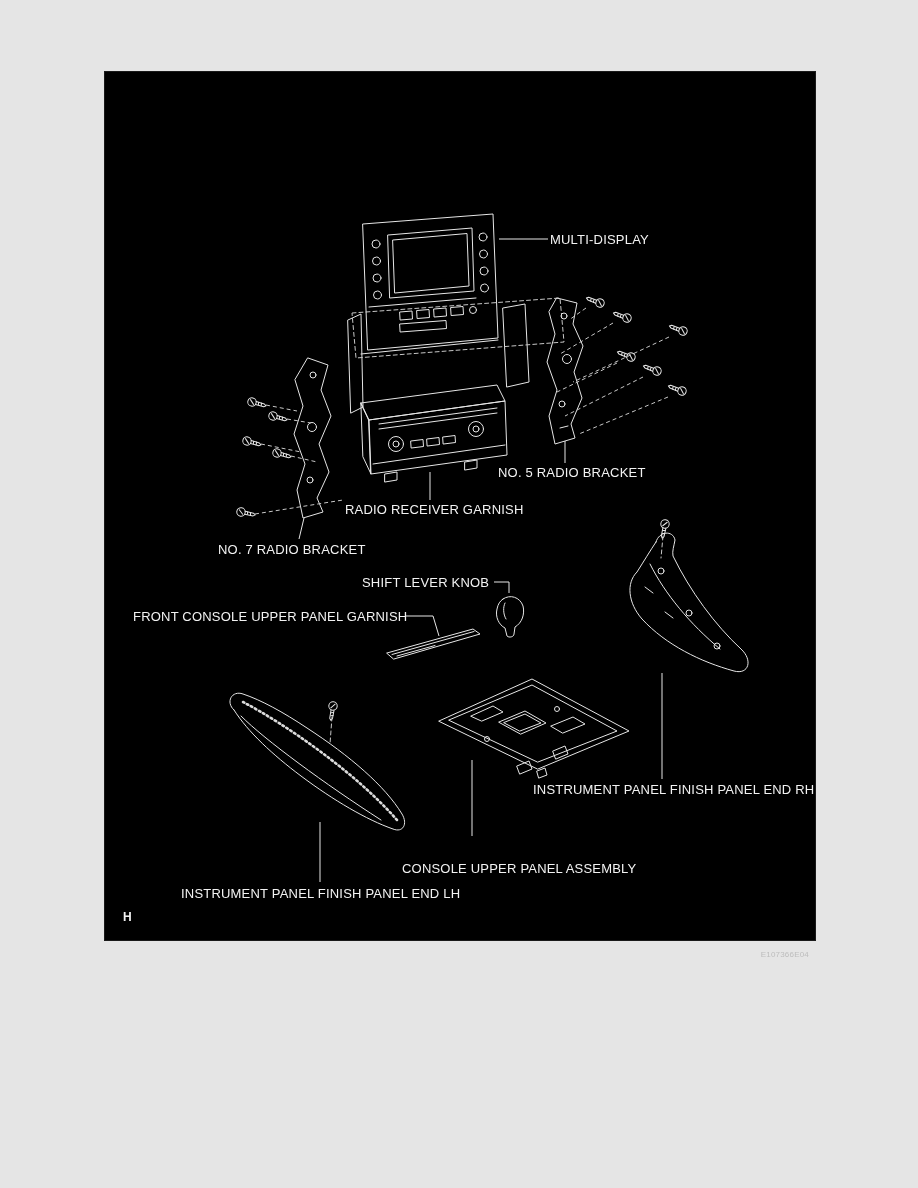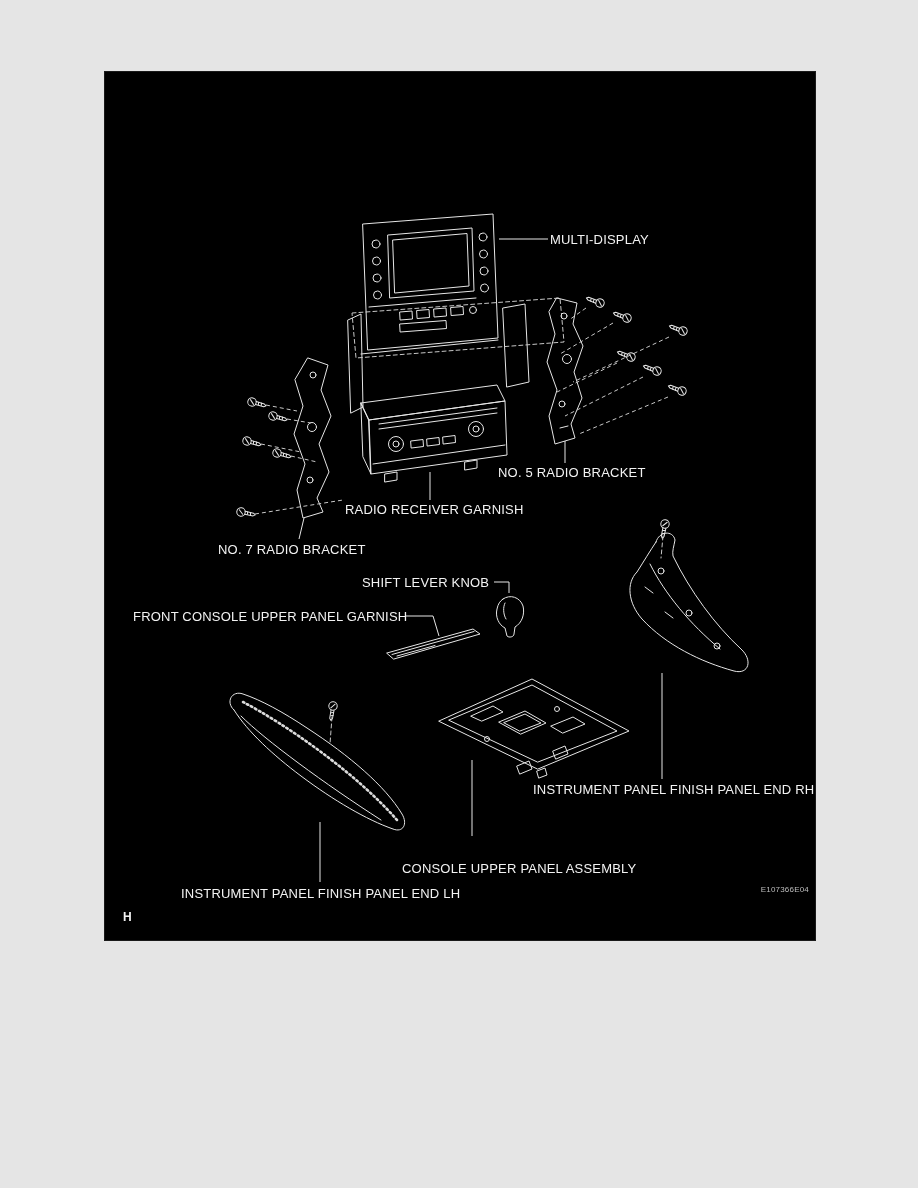--- a/index.html
+++ b/index.html
@@ -191,15 +191,15 @@
     <div class="lbl" style="left:393px; top:393px;">NO. 5 RADIO BRACKET</div>
     <div class="lbl" style="left:240px; top:430px;">RADIO RECEIVER GARNISH</div>
     <div class="lbl" style="left:113px; top:470px;">NO. 7 RADIO BRACKET</div>
     <div class="lbl" style="left:257px; top:503px;">SHIFT LEVER KNOB</div>
     <div class="lbl" style="left:28px; top:537px;">FRONT CONSOLE UPPER PANEL GARNISH</div>
     <div class="lbl" style="left:428px; top:710px;">INSTRUMENT PANEL FINISH PANEL END RH</div>
     <div class="lbl" style="left:297px; top:767px;margin-top:22px;">CONSOLE UPPER PANEL ASSEMBLY</div>
     <div class="lbl" style="left:76px; top:814px;">INSTRUMENT PANEL FINISH PANEL END LH</div>
 
     <div class="corner" style="left:18px; top:838px;">H</div>
-    <div class="figcode" style="right:6px; top:813px;">E107366E04</div>
+    <div class="figcode" style="right:6px; top:878px;">E107366E04</div>
   </div>
 </div>
 
 </body></html>

